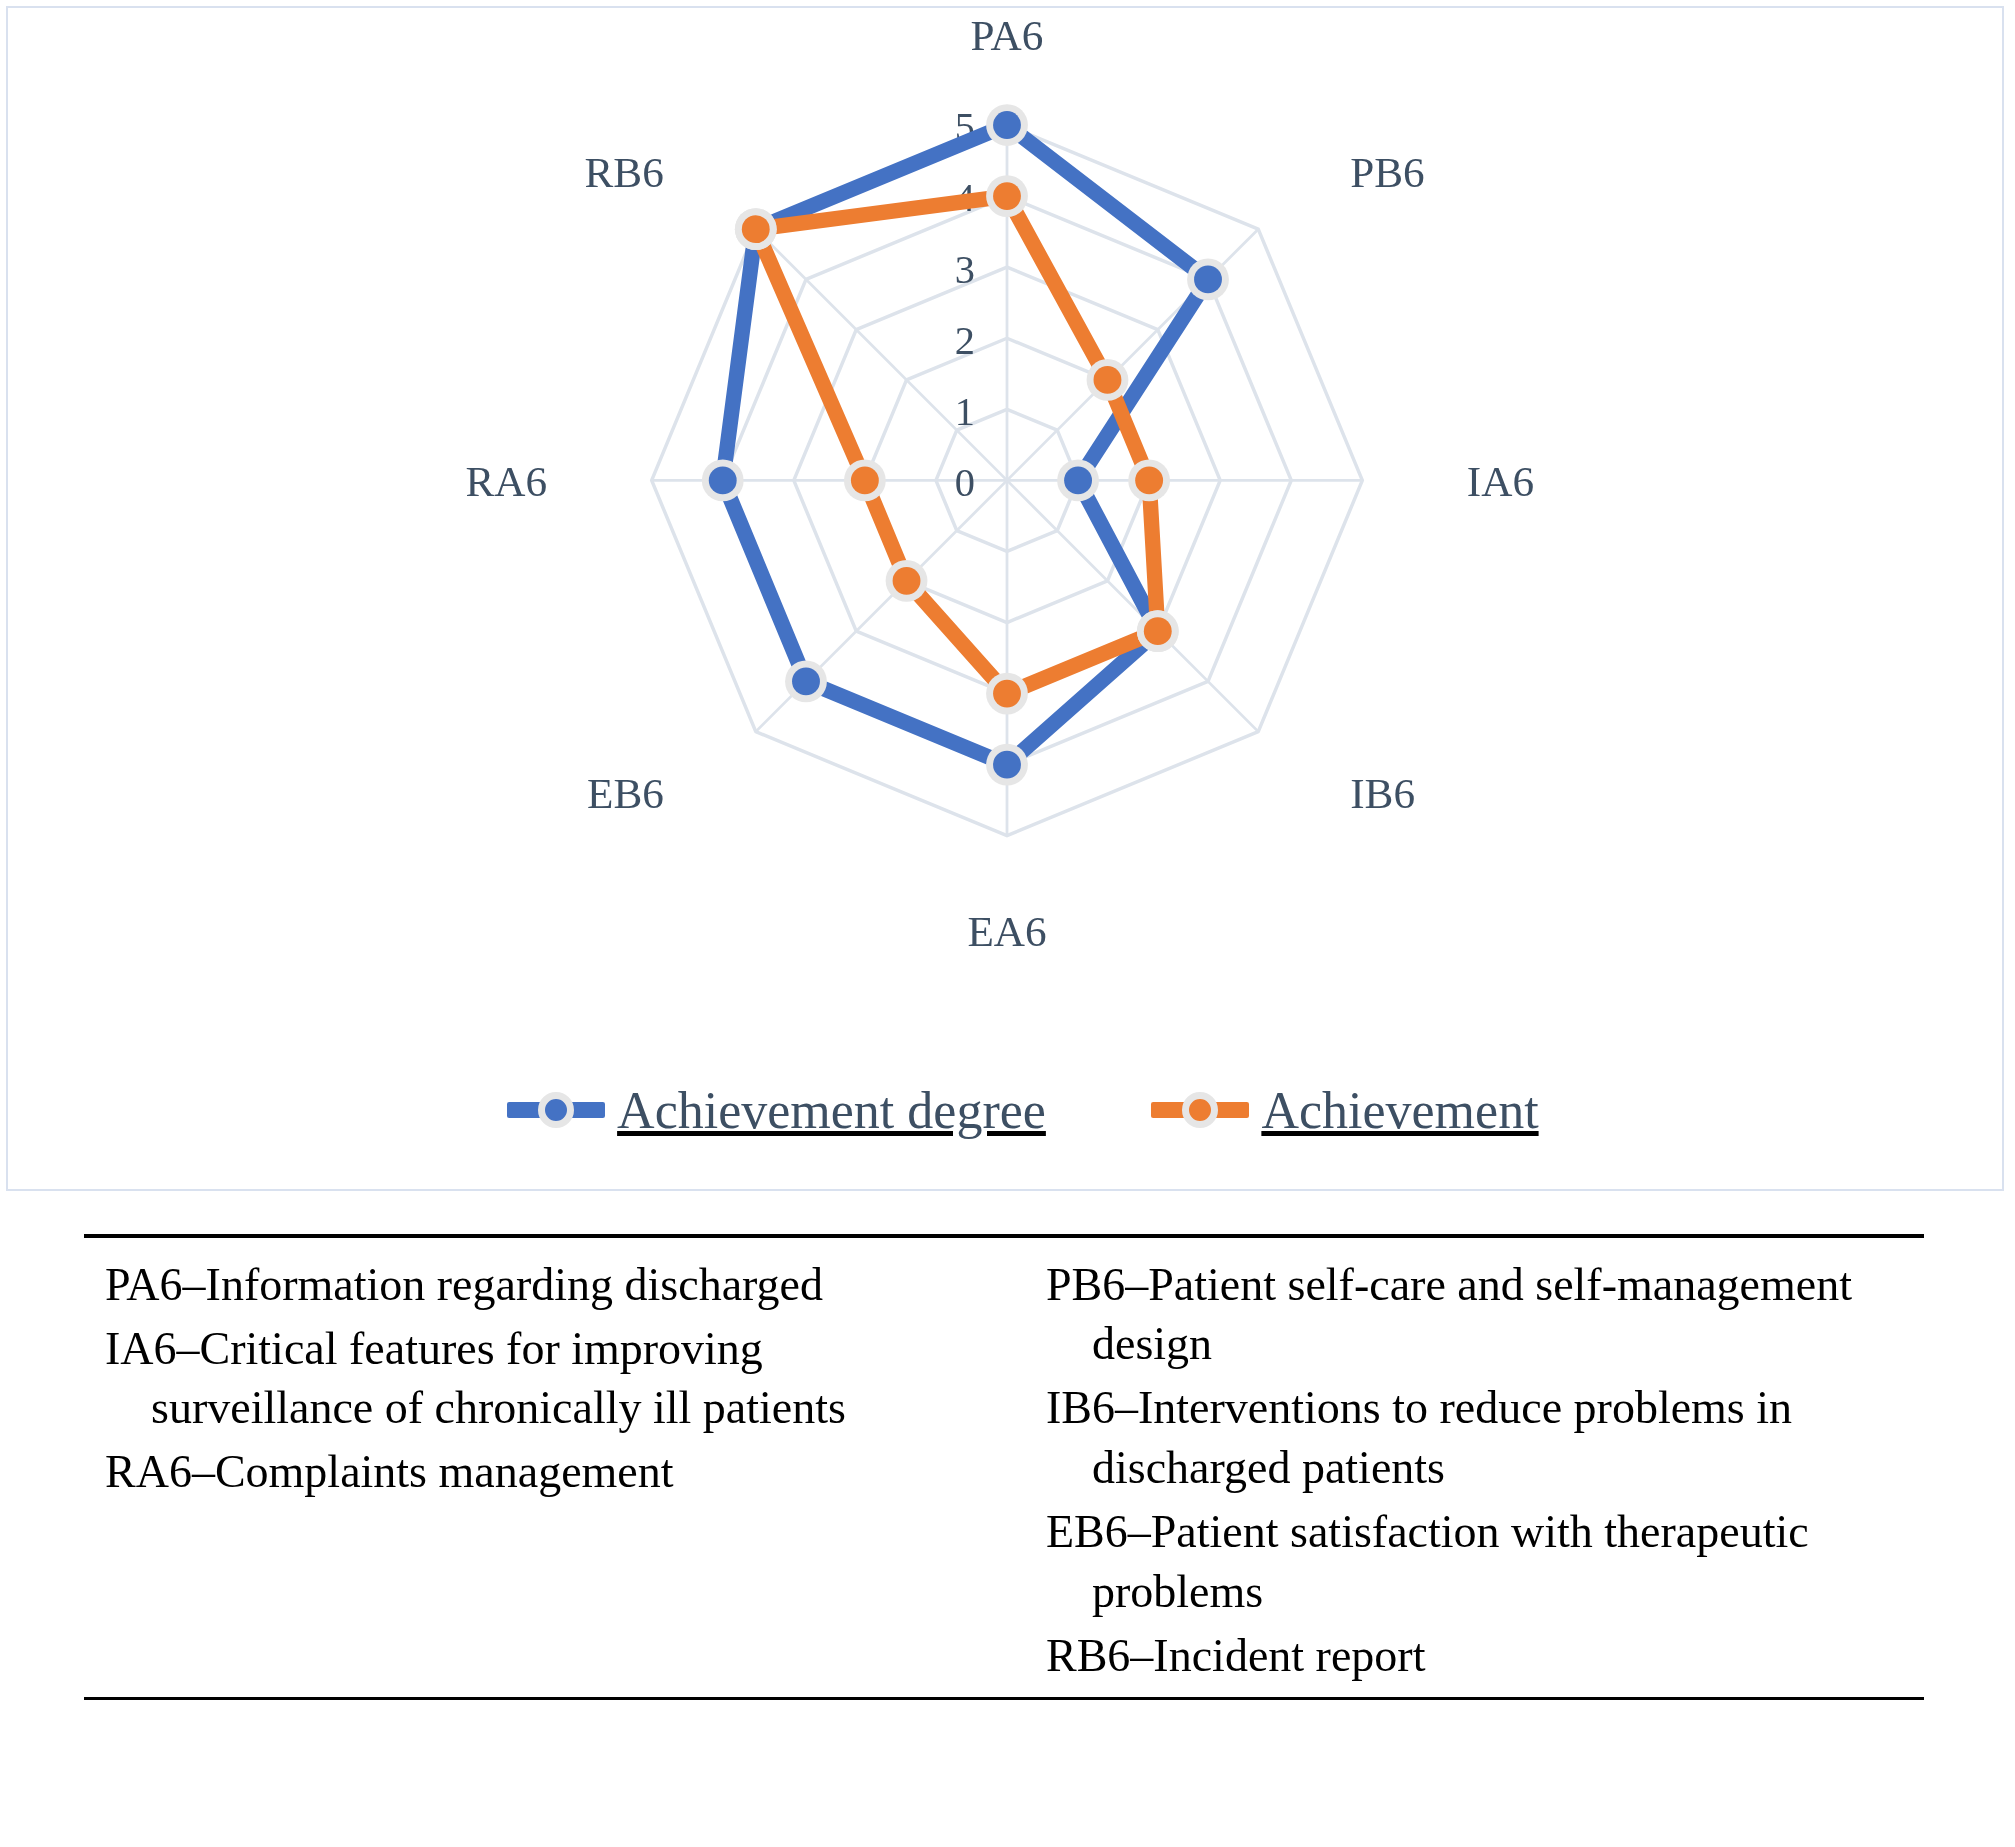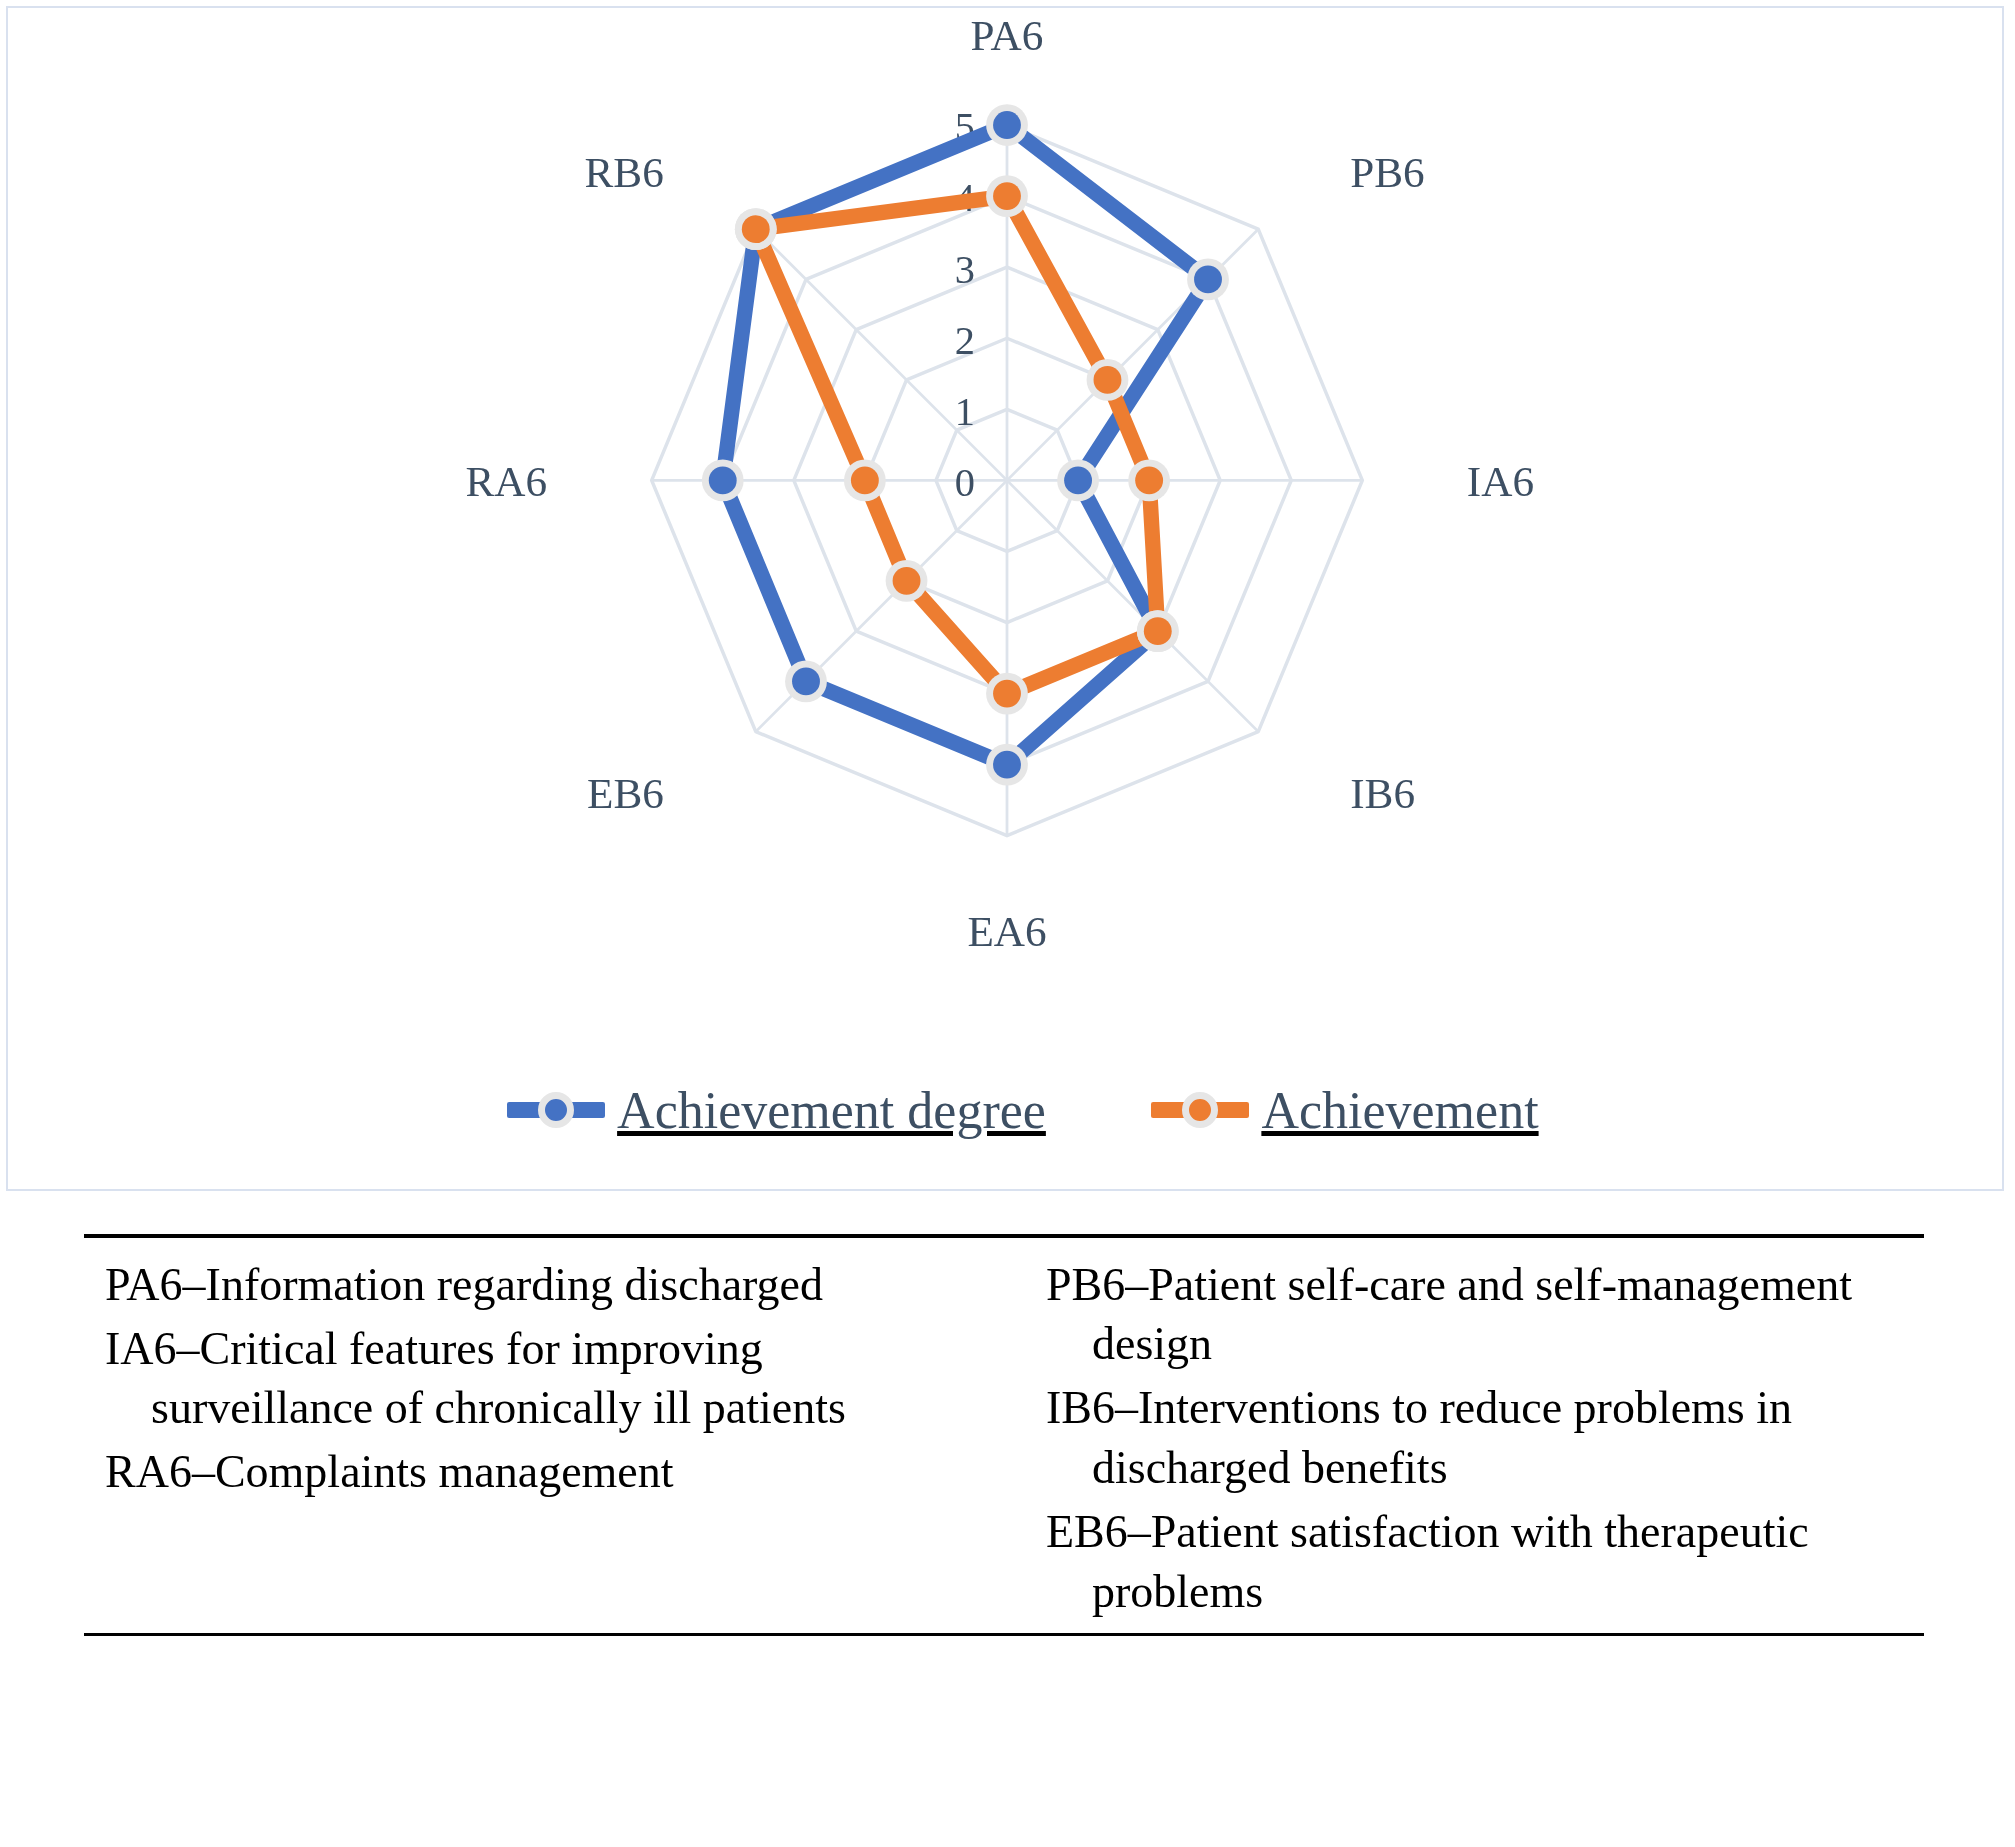--- a/index.html
+++ b/index.html
@@ -209,19 +209,20 @@
 <div id="abbr-table">
   <div class="rule-top"></div>
   <div id="abbr-cols">
     <div class="abbr-col left">
       <div class="abbr-item"><span class="hang">PA6–Information regarding discharged</span></div>
       <div class="abbr-item"><span class="hang">IA6–Critical features for improving surveillance of chronically ill patients</span></div>
       <div class="abbr-item"><span class="hang">RA6–Complaints management</span></div>
     </div>
     <div class="abbr-col right">
       <div class="abbr-item"><span class="hang">PB6–Patient self-care and self-management design</span></div>
-      <div class="abbr-item"><span class="hang">IB6–Interventions to reduce problems in discharged benefits</span></div>
+      <div class="abbr-item"><span class="hang">IB6–Interventions to reduce problems in discharged patients</span></div>
       <div class="abbr-item"><span class="hang">EB6–Patient satisfaction with therapeutic problems</span></div>
+      <div class="abbr-item"><span class="hang">RB6–Incident report</span></div>
     </div>
   </div>
   <div class="rule-bottom"></div>
 </div>
 
 
 </body></html>

